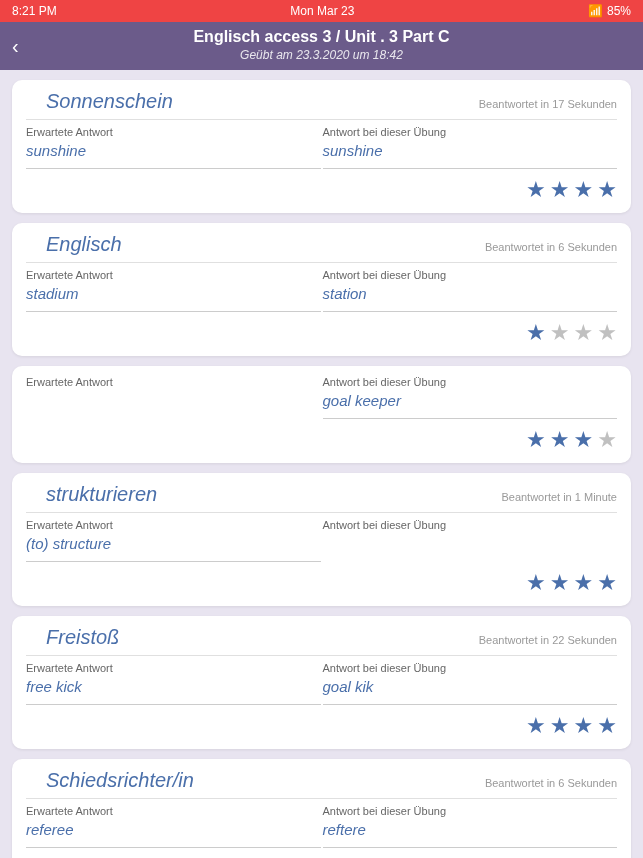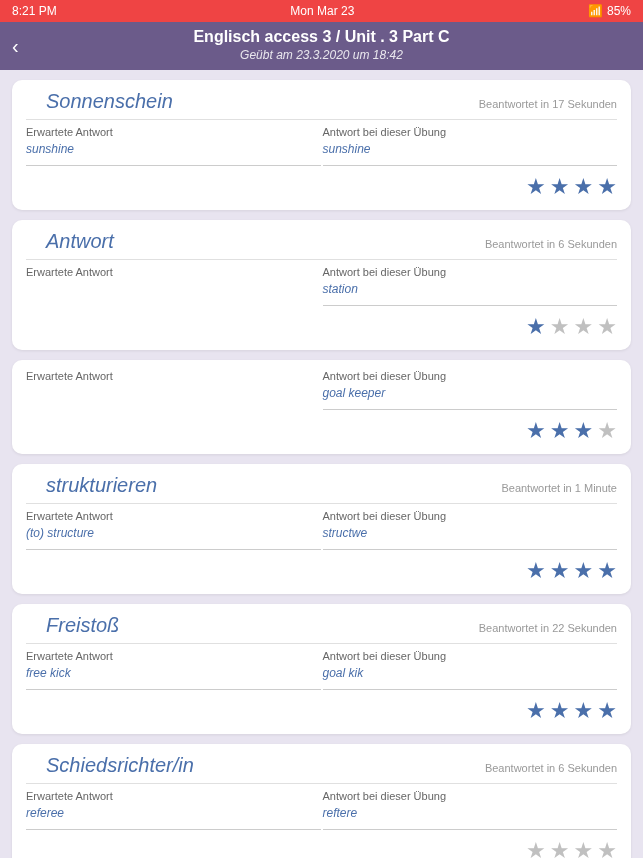--- a/index.html
+++ b/index.html
@@ -88,21 +88,21 @@
     }
     .card-col {
       flex: 1;
     }
     .col-label {
       font-size: 11px;
       color: #666;
       margin-bottom: 4px;
     }
     .col-value {
-      font-size: 12px;
+      font-size: 15px;
       color: #4a6faa;
       font-style: italic;
       border-bottom: 1px solid #ccc;
       padding-bottom: 9px;
       min-height: 22px;
     }
     .card-footer {
       display: flex;
       justify-content: flex-end;
       margin-top: 8px;
@@ -159,26 +159,27 @@
       <div class="stars">
           <span class="star star-filled">★</span>
           <span class="star star-filled">★</span>
           <span class="star star-filled">★</span>
           <span class="star star-filled">★</span>
         </div>
     </div>
   </div>
     <div class="card">
     <div class="card-header">
-      <span class="card-word">Antwort</span>
+      <span class="card-word">Englisch</span>
       <span class="card-time">Beantwortet in 6 Sekunden</span>
     </div>
     <div class="card-body">
       <div class="card-col">
         <div class="col-label">Erwartete Antwort</div>
+        <div class="col-value">stadium</div>
       </div>
       <div class="card-col">
         <div class="col-label">Antwort bei dieser Übung</div>
         <div class="col-value">station</div>
       </div>
     </div>
     <div class="card-footer">
       <div class="stars">
           <span class="star star-filled">★</span>
           <span class="star star-empty">★</span>
@@ -211,21 +212,20 @@
       <span class="card-word">strukturieren</span>
       <span class="card-time">Beantwortet in 1 Minute</span>
     </div>
     <div class="card-body">
       <div class="card-col">
         <div class="col-label">Erwartete Antwort</div>
         <div class="col-value">(to) structure</div>
       </div>
       <div class="card-col">
         <div class="col-label">Antwort bei dieser Übung</div>
-        <div class="col-value">structwe</div>
       </div>
     </div>
     <div class="card-footer">
       <div class="stars">
           <span class="star star-filled">★</span>
           <span class="star star-filled">★</span>
           <span class="star star-filled">★</span>
           <span class="star star-filled">★</span>
         </div>
     </div>

